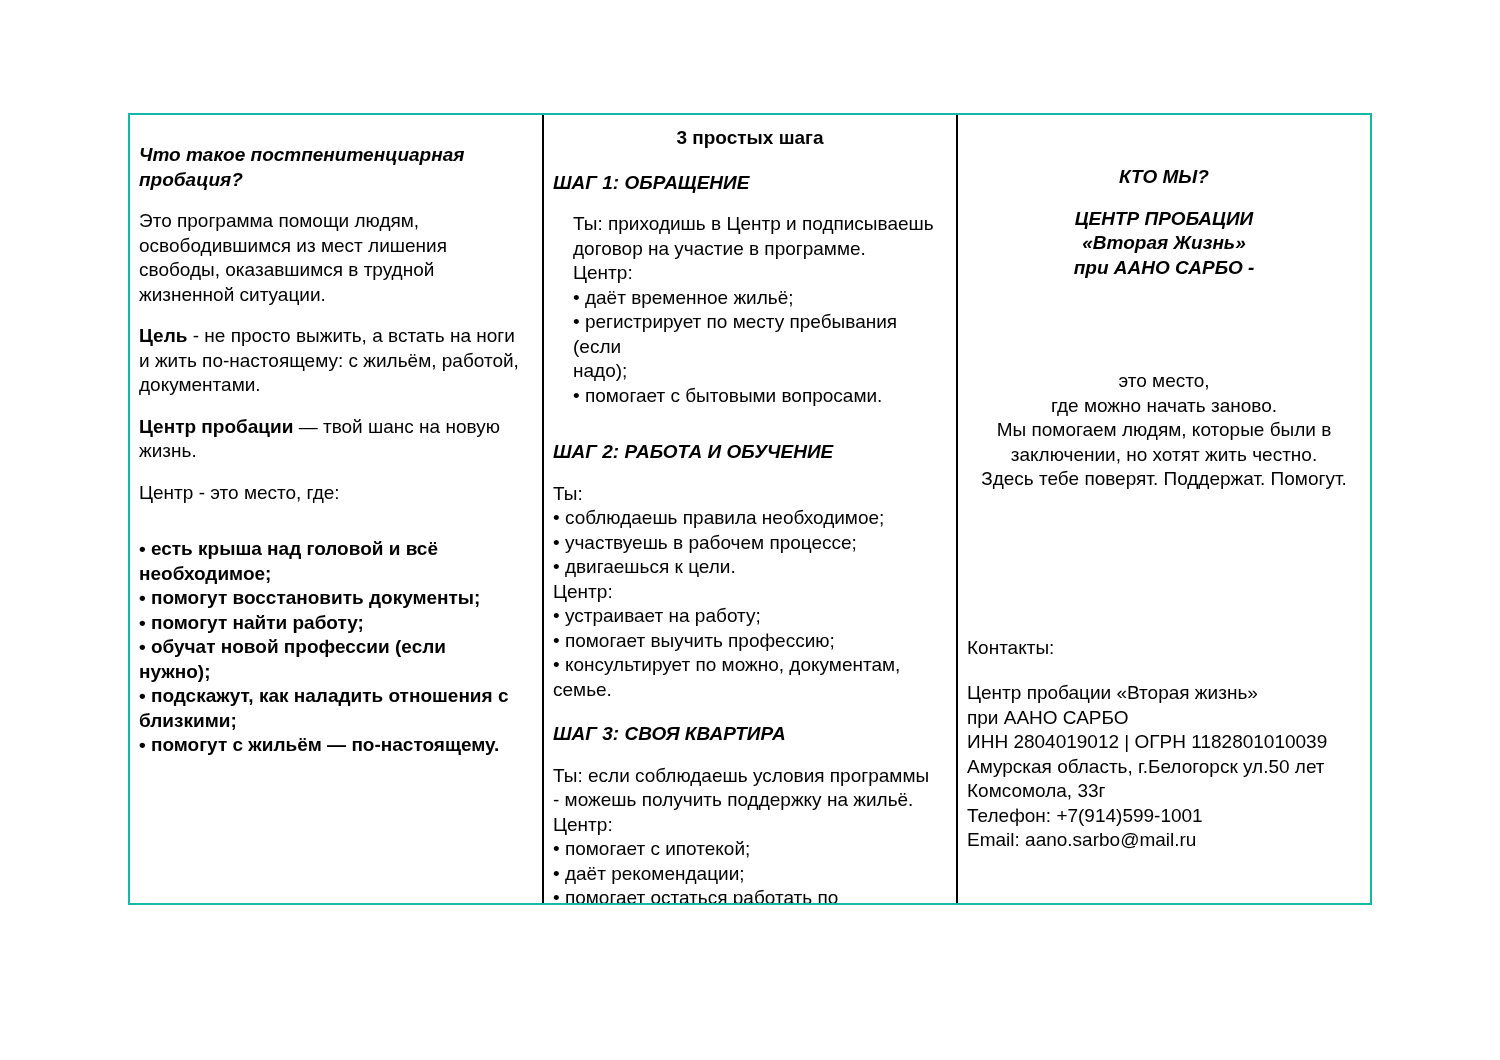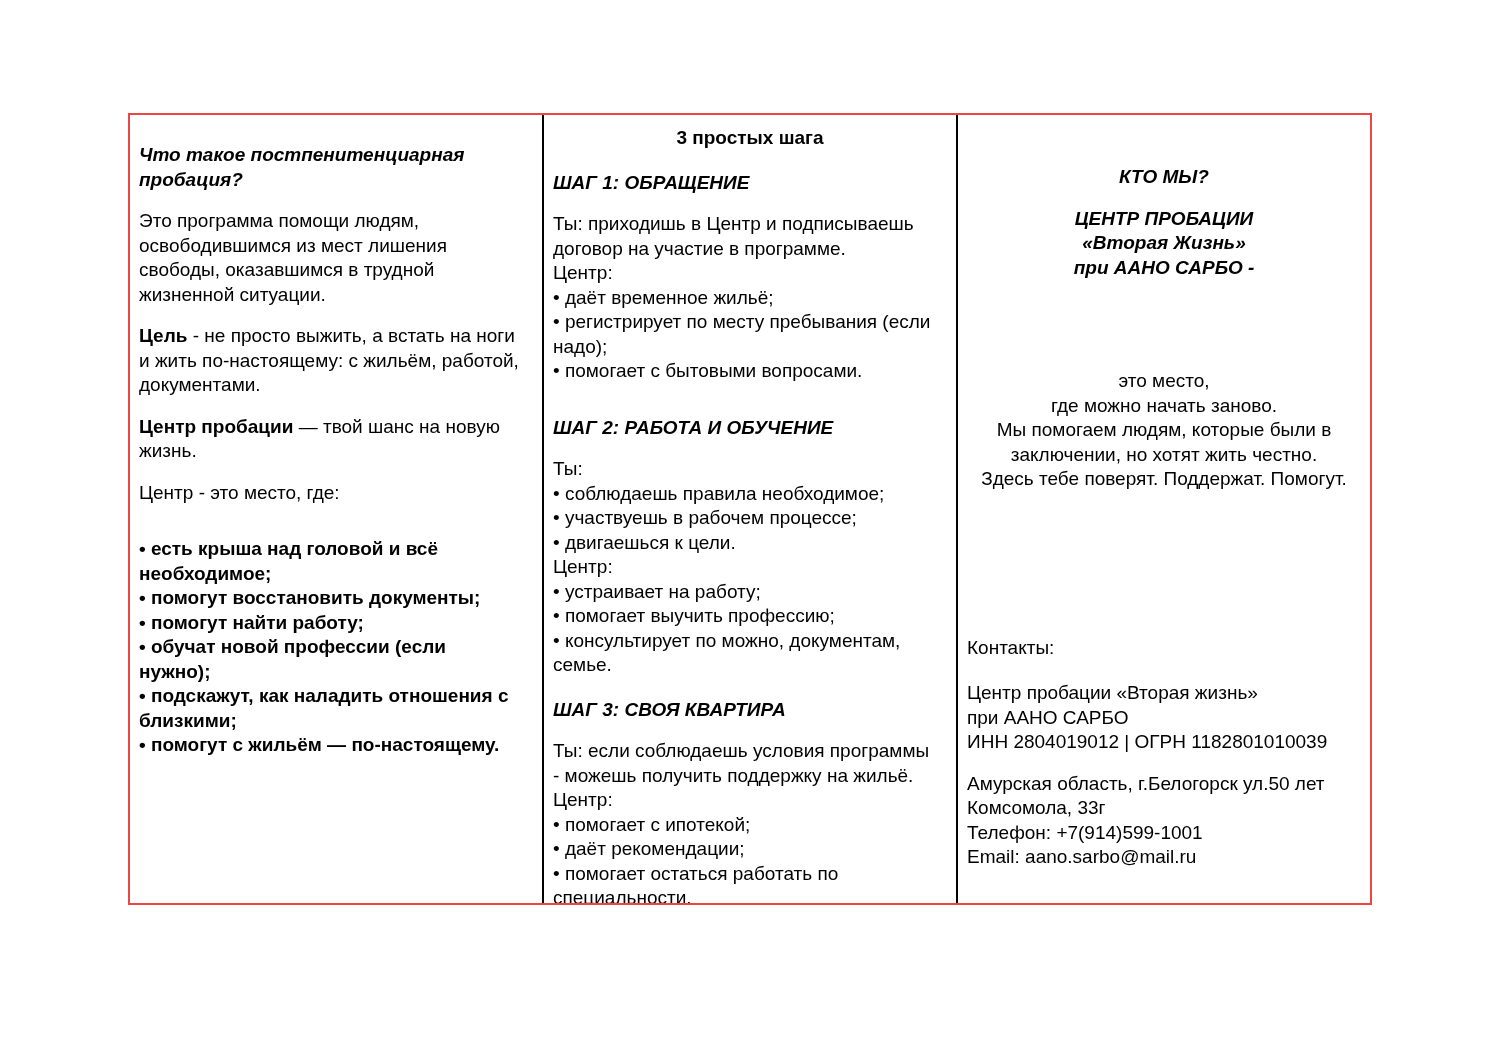--- a/index.html
+++ b/index.html
@@ -15,21 +15,21 @@
     font-family: "Liberation Sans", sans-serif;
     color: #000000;
   }
   .leaflet {
     position: absolute;
     left: 128px;
     top: 113px;
     width: 1244px;
     height: 792px;
     box-sizing: border-box;
-    border: 2px solid #ef4444;
+    border: 2px solid #14b8a6;
     background: #ffffff;
     display: flex;
     flex-direction: row;
   }
   .col {
     flex: 1 1 0;
     box-sizing: border-box;
     padding: 8px 9px;
     overflow: hidden;
   }
@@ -86,21 +86,21 @@
           <div class="line">• помогут с жильём — по-настоящему.</div>
         </div>
       </div>
     <div class="col">
         <div class="block bold center" style="margin-top: 3px;">
           <div class="line">3 простых шага</div>
         </div>
         <div class="block bold italic" style="margin-top: 20px;">
           <div class="line">ШАГ 1: ОБРАЩЕНИЕ</div>
         </div>
-        <div class="block" style="margin-top: 17px;">
+        <div class="block" style="margin-top: 17px; margin-left: 20px;">
           <div class="line">Ты: приходишь в Центр и подписываешь</div>
           <div class="line">договор на участие в программе.</div>
           <div class="line">Центр:</div>
           <div class="line">• даёт временное жильё;</div>
           <div class="line">• регистрирует по месту пребывания (если</div>
           <div class="line">надо);</div>
           <div class="line">• помогает с бытовыми вопросами.</div>
         </div>
         <div class="block bold italic" style="margin-top: 32px;">
           <div class="line">ШАГ 2: РАБОТА И ОБУЧЕНИЕ</div>
@@ -146,21 +146,21 @@
           <div class="line">Здесь тебе поверят. Поддержат. Помогут.</div>
         </div>
         <div class="block" style="margin-top: 144px;">
           <div class="line">Контакты:</div>
         </div>
         <div class="block" style="margin-top: 21px;">
           <div class="line">Центр пробации «Вторая жизнь»</div>
           <div class="line">при ААНО САРБО</div>
           <div class="line">ИНН 2804019012 | ОГРН 1182801010039</div>
         </div>
-        <div class="block" style="margin-top: 17px;">
+        <div class="block" style="">
           <div class="line">Амурская область, г.Белогорск ул.50 лет</div>
           <div class="line">Комсомола, 33г</div>
           <div class="line">Телефон: +7(914)599-1001</div>
           <div class="line">Email: aano.sarbo@mail.ru</div>
         </div>
       </div>
   </div>
 </div>
 
 </body></html>

